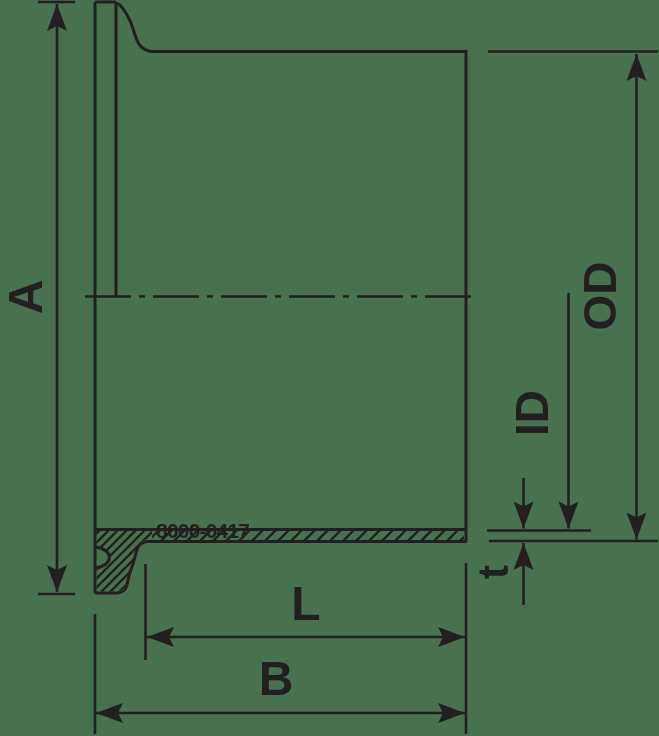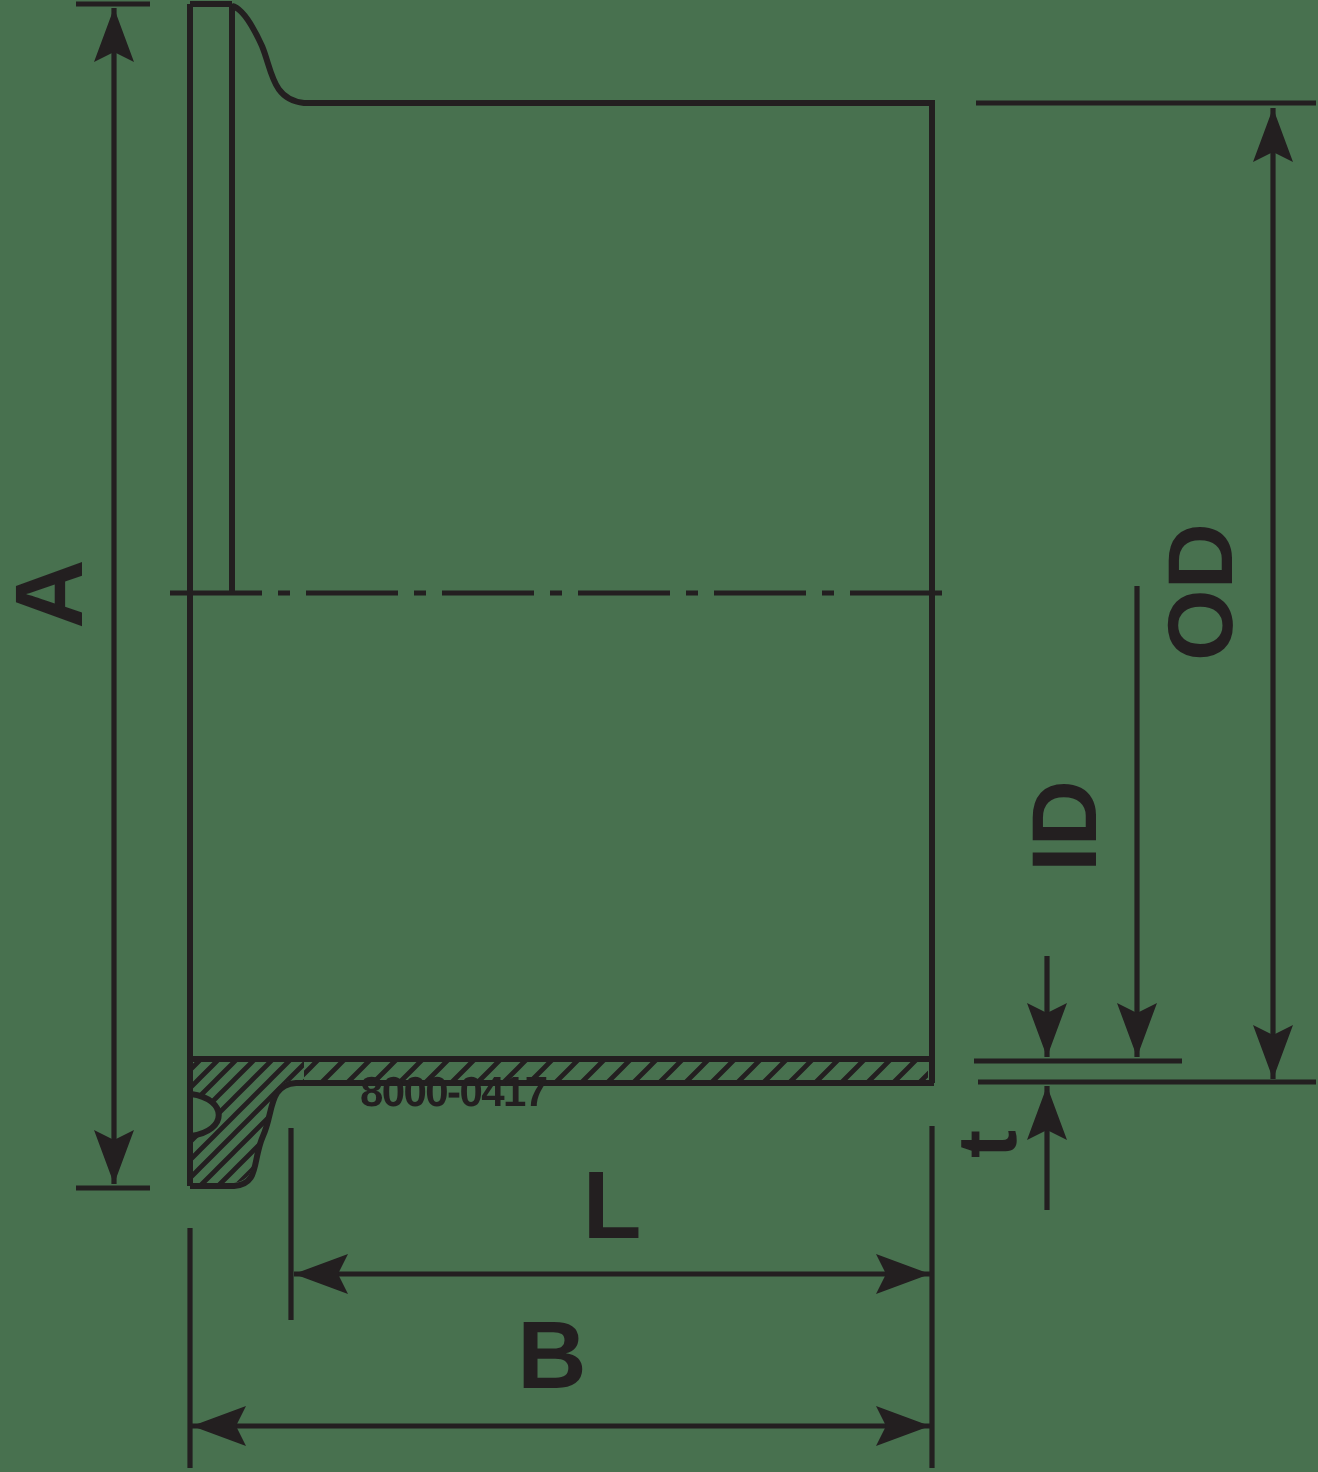--- a/index.html
+++ b/index.html
@@ -122,14 +122,14 @@
   <div class="dim-label rot sz-mid" style="left:600px; top:296px;">OD</div>
 
   <div class="dim-label rot sz-mid" style="left:532px; top:413px;">ID</div>
 
   <div class="dim-label rot sz-t" style="left:494px; top:572px;">t</div>
 
   <div class="dim-label sz-big" style="left:306px; top:604px;">L</div>
 
   <div class="dim-label sz-big" style="left:276px; top:679px;">B</div>
 
-  <div class="pn" style="left:156px; top:536px;margin-left:24px;">8000-0417</div>
+  <div class="pn" style="left:156px; top:520px;">8000-0417</div>
 </div>
 
 </body></html>

